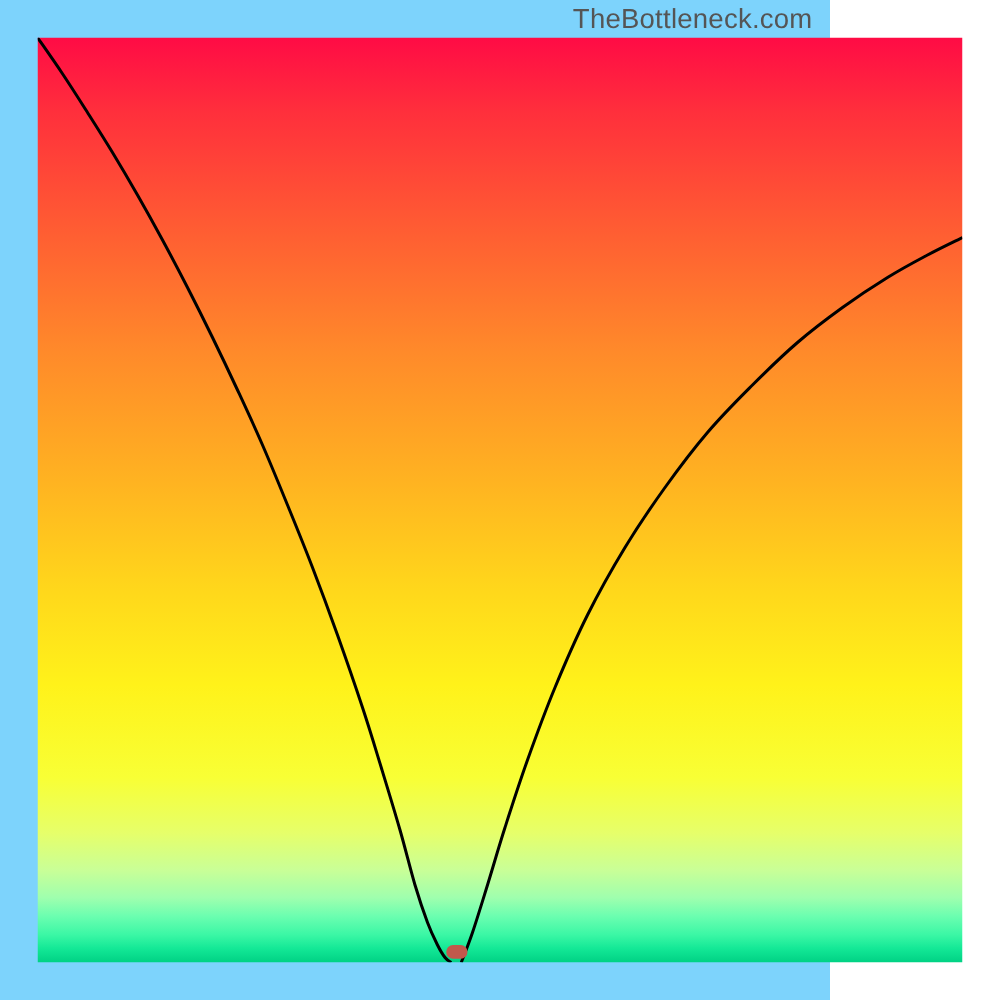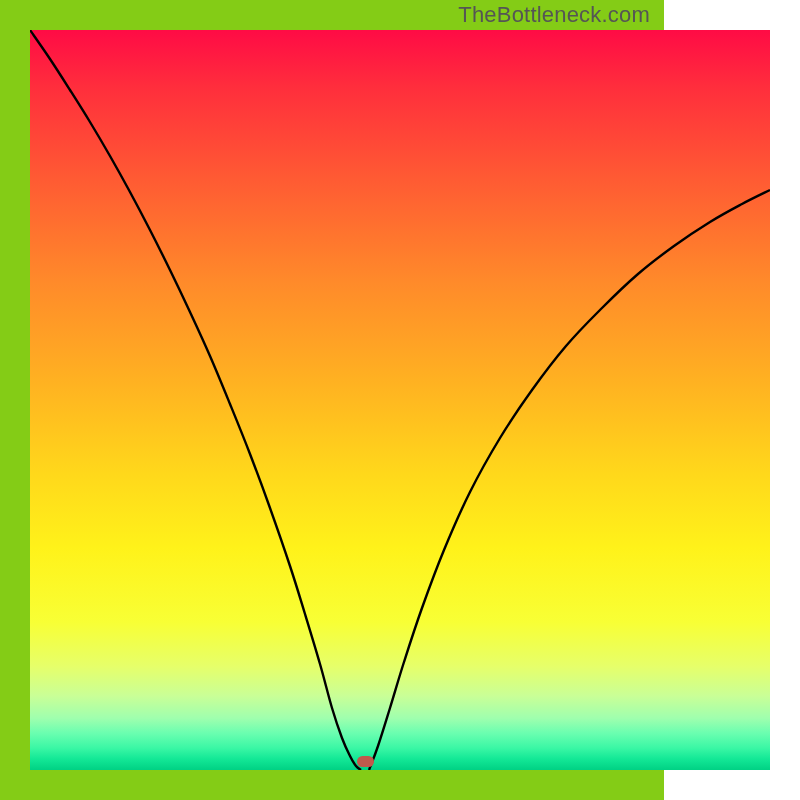--- a/index.html
+++ b/index.html
@@ -7,21 +7,21 @@
     padding: 0;
     width: 800px;
     height: 800px;
     background: #ffffff;
     font-family: Arial, Helvetica, sans-serif;
   }
   .frame {
     position: relative;
     width: 664px;
     height: 800px;
-    background: #84cc16;
+    background: #7dd3fc;
   }
   .watermark {
     position: absolute;
     top: 2px;
     right: 14px;
     color: #555555;
     font-size: 22px;
     letter-spacing: 0.2px;
     z-index: 50;
   }

